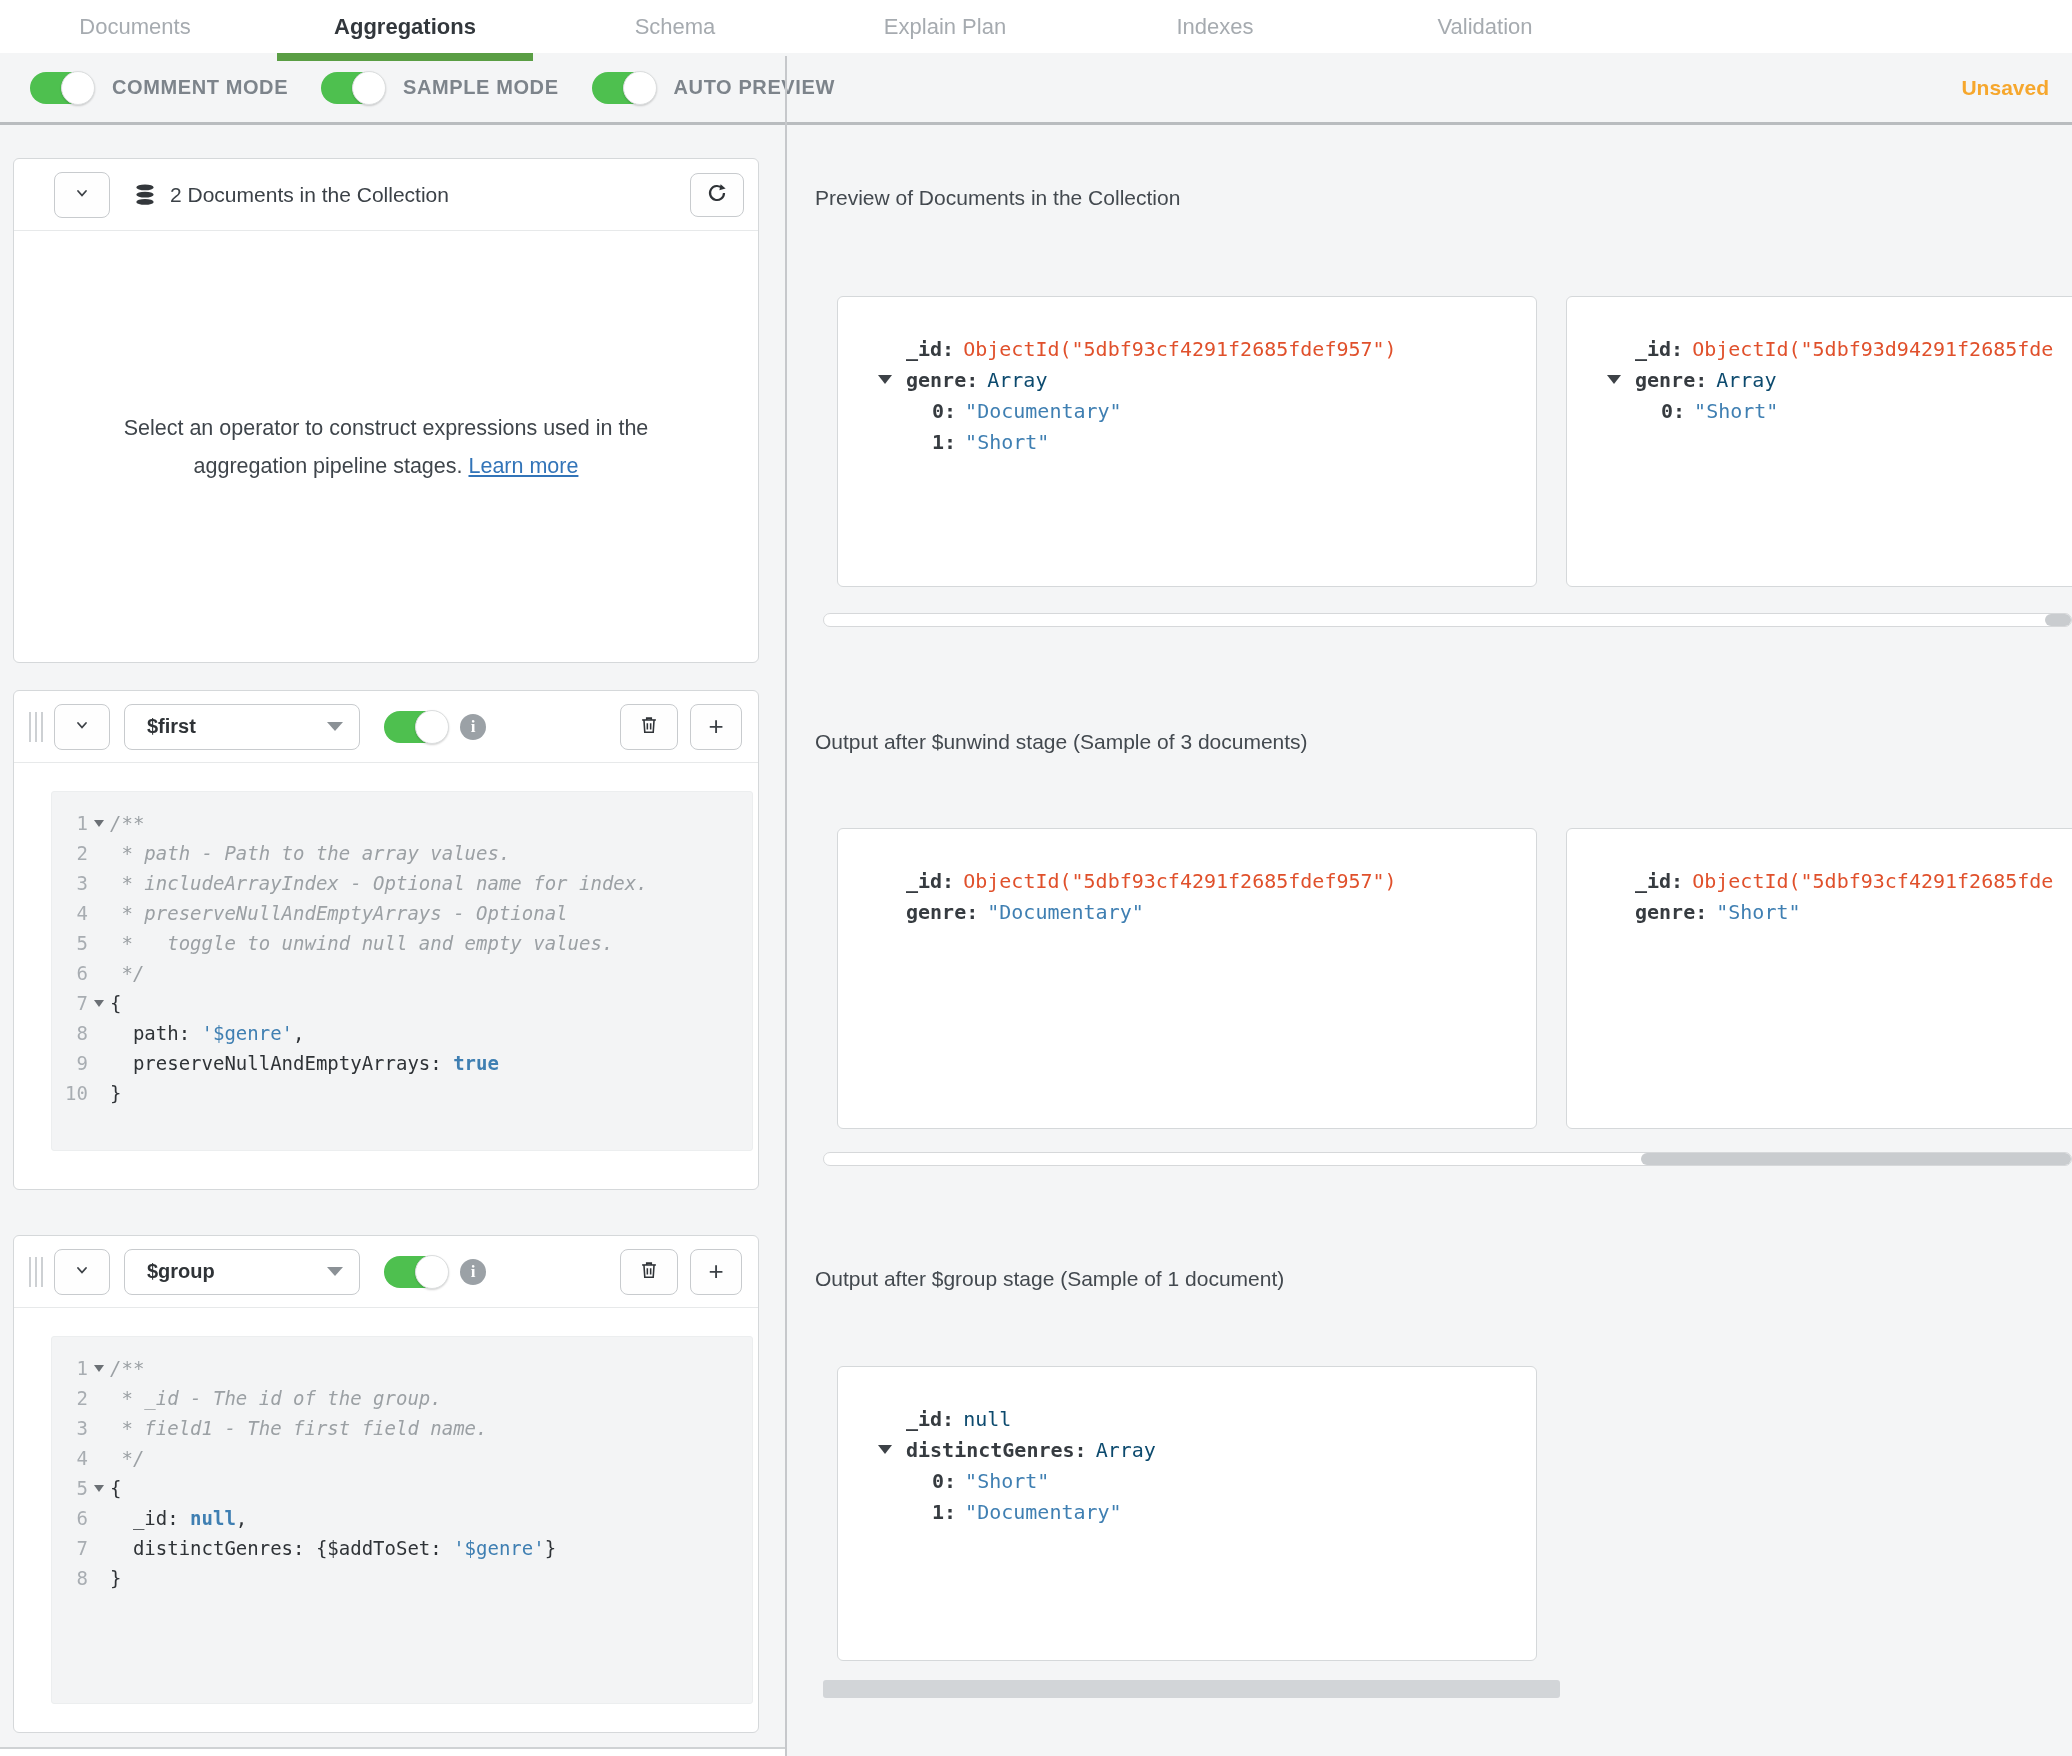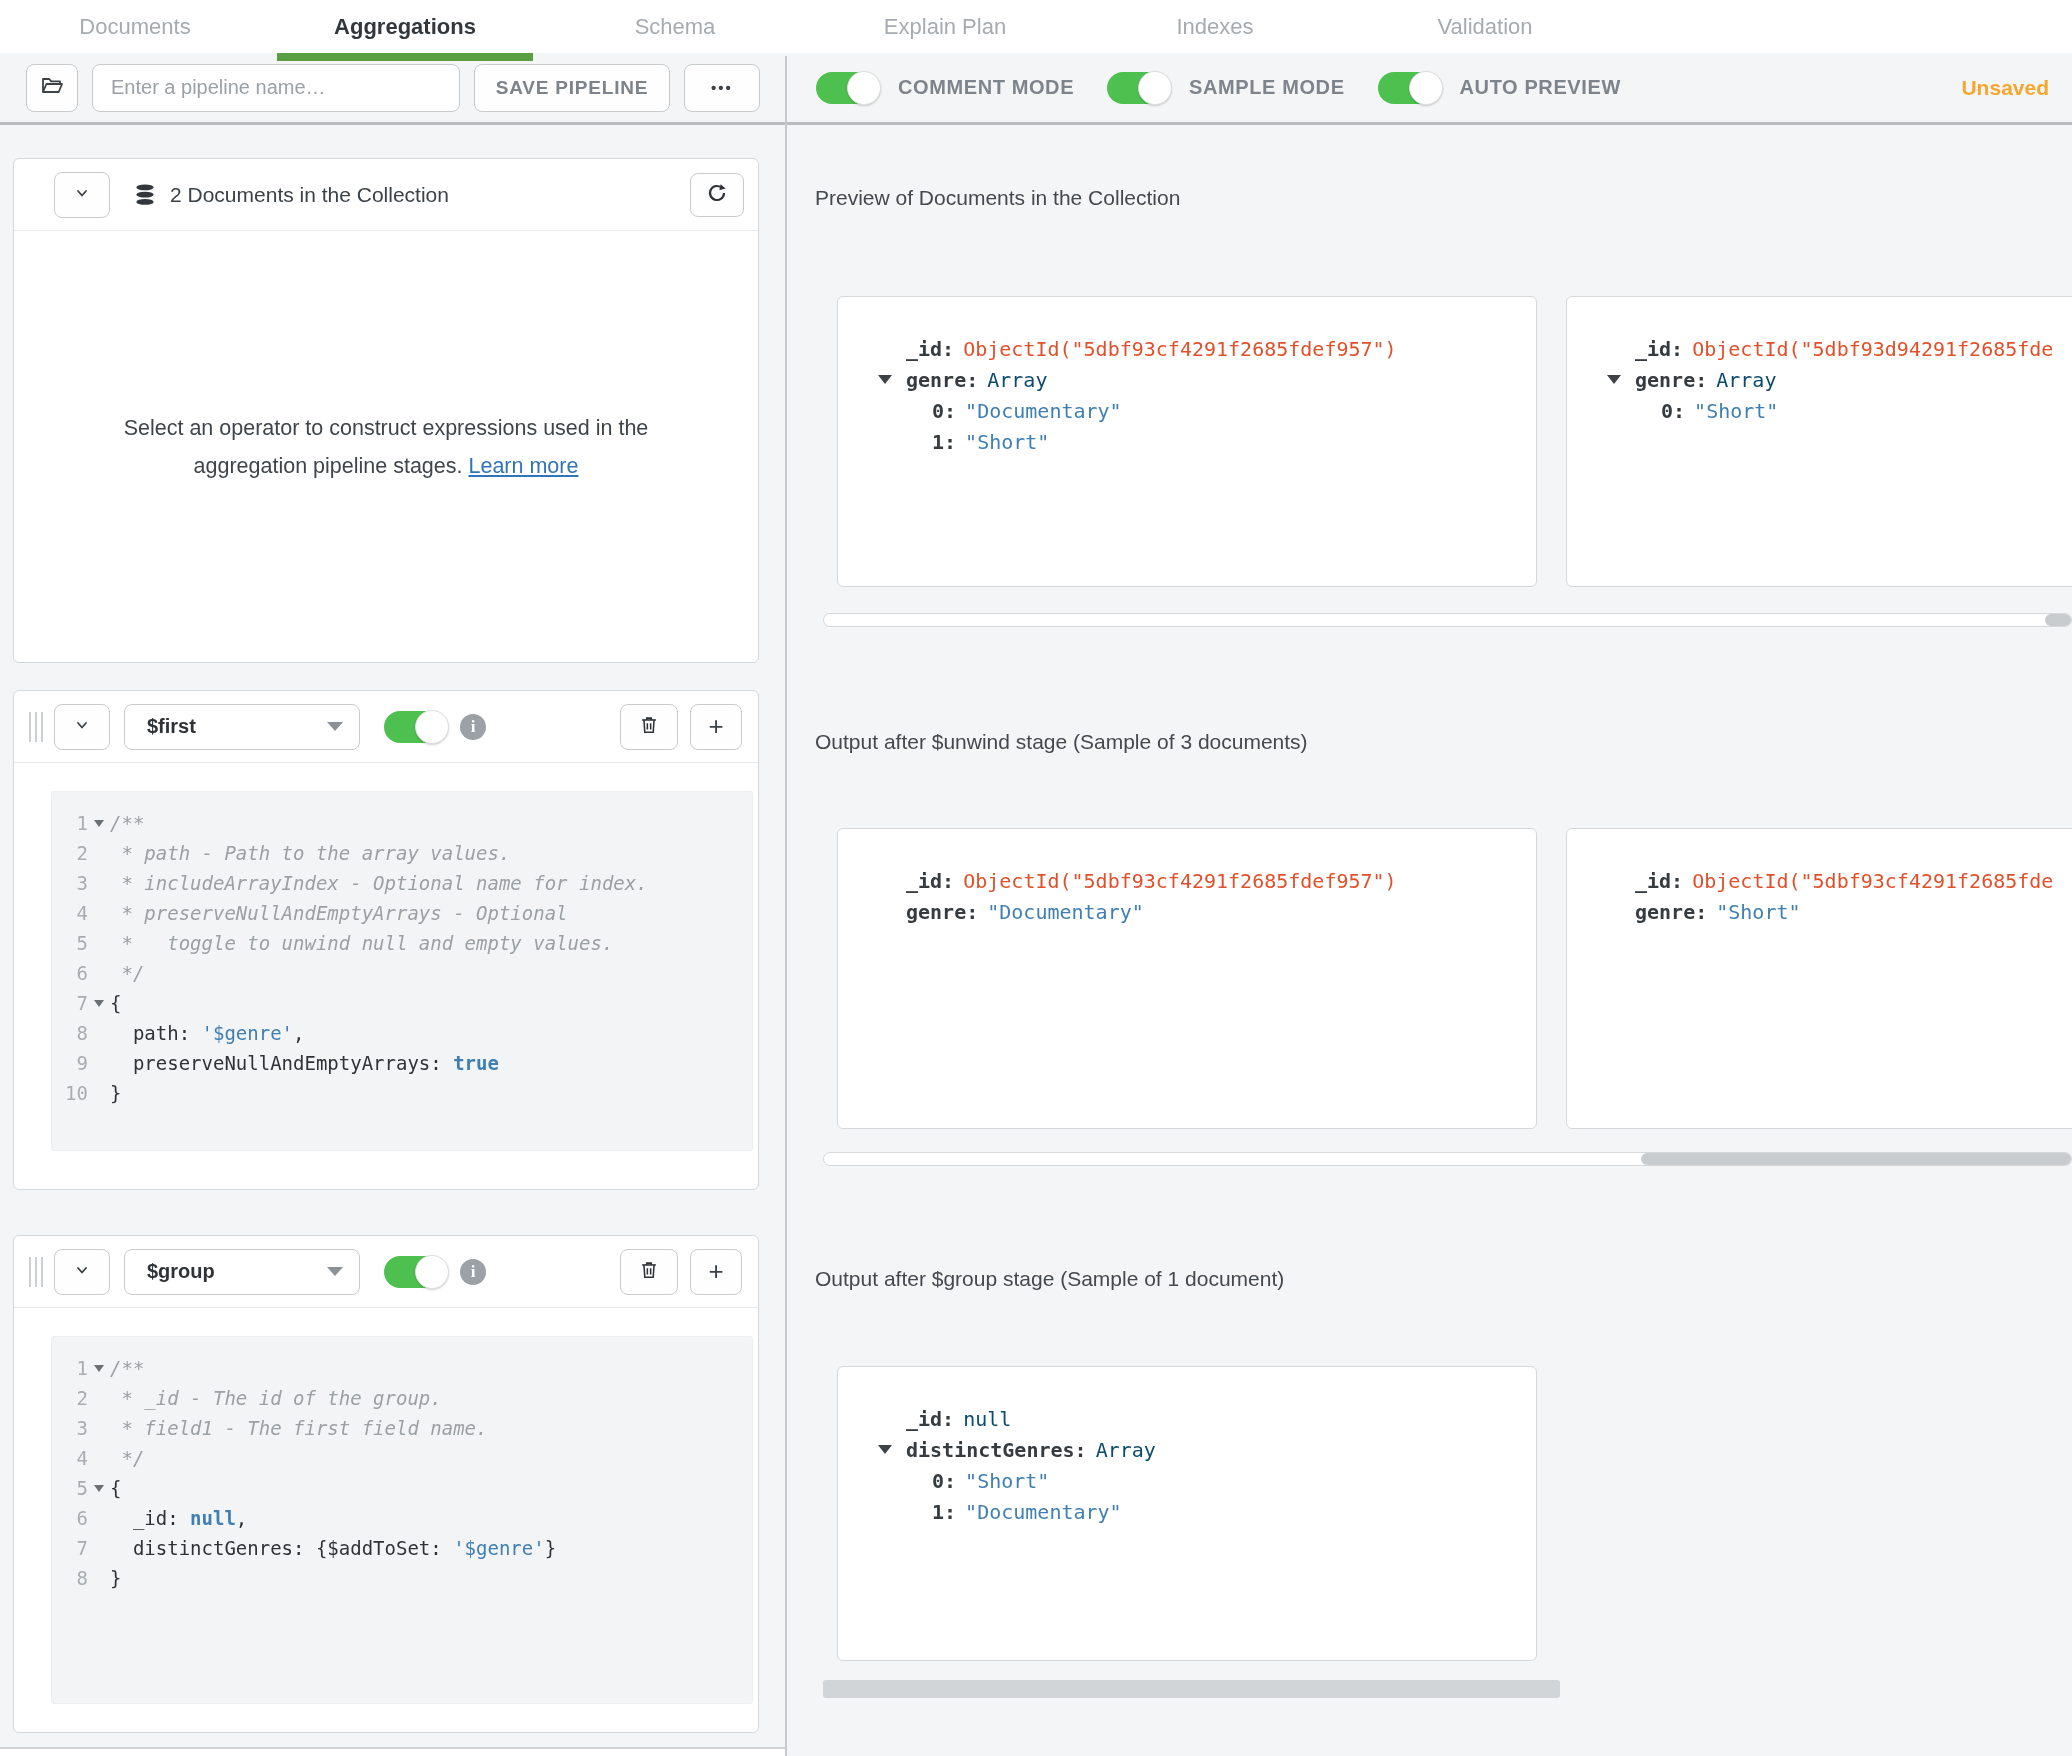--- a/index.html
+++ b/index.html
@@ -126,33 +126,20 @@
     </div>
     <div class="tab">
       <span class="tab-label">Indexes</span>
     </div>
     <div class="tab">
       <span class="tab-label">Validation</span>
     </div>
   </div>
 
 <div class="toolbar">
-  <div class="toolbar-left">
-    <button class="tb-btn icon-btn">
-      <span>
-        <svg width="24" height="24" viewBox="0 0 24 24" fill="none" stroke="#3d4247" stroke-width="1.8" stroke-linejoin="round">
-          <path d="M3 18 V5 h6.2 l2 2.4 H20 v2.6"></path>
-          <path d="M3 18 l3.4-8 H22 l-3.3 8 Z"></path>
-        </svg>
-      </span>
-    </button>
-    <input class="pipeline-input" placeholder="Enter a pipeline name…" style="">
-    <button class="tb-btn save-btn">SAVE PIPELINE</button>
-    <button class="tb-btn more-btn">•••</button>
-  </div>
   <div class="toolbar-right">
     <div id="toggles" style="display:flex;align-items:center;">
         <div class="toggle-group">
           <div class="switch on">
             <div class="knob"></div>
           </div>
           <span class="toggle-label">COMMENT MODE</span>
         </div>
         <div class="toggle-group">
           <div class="switch on">

